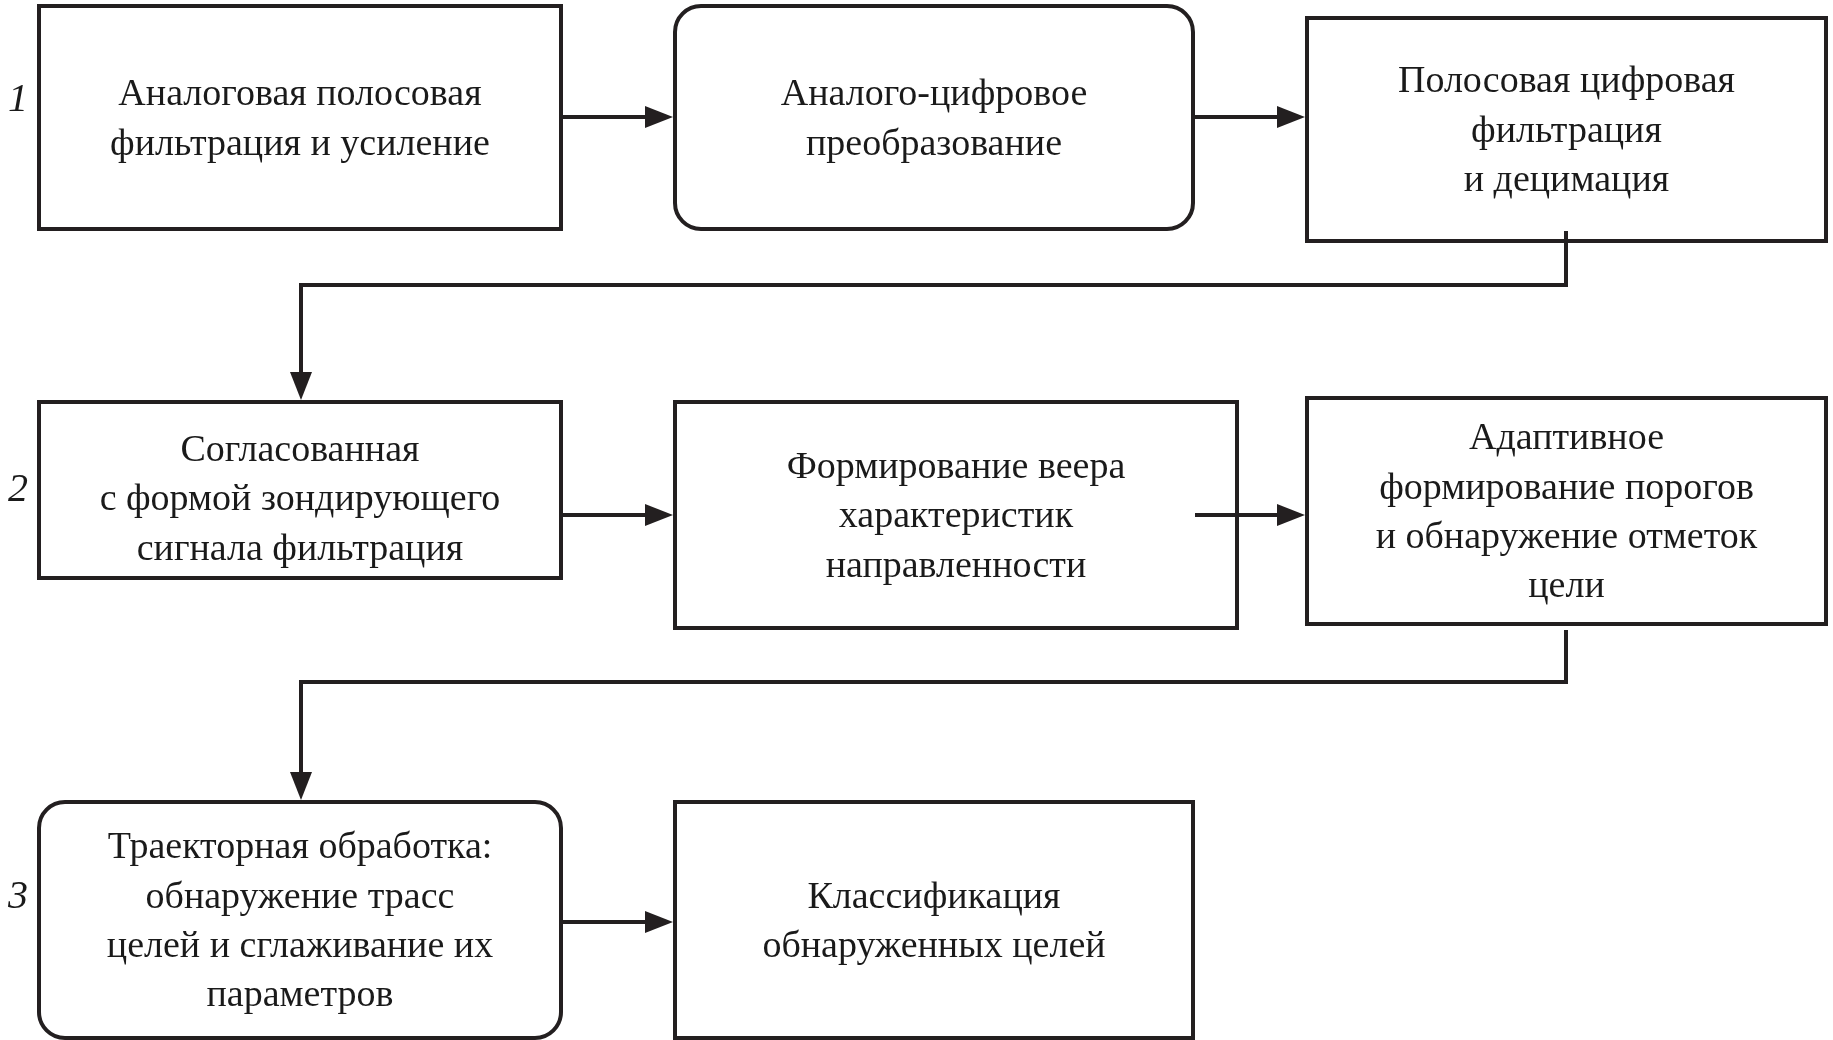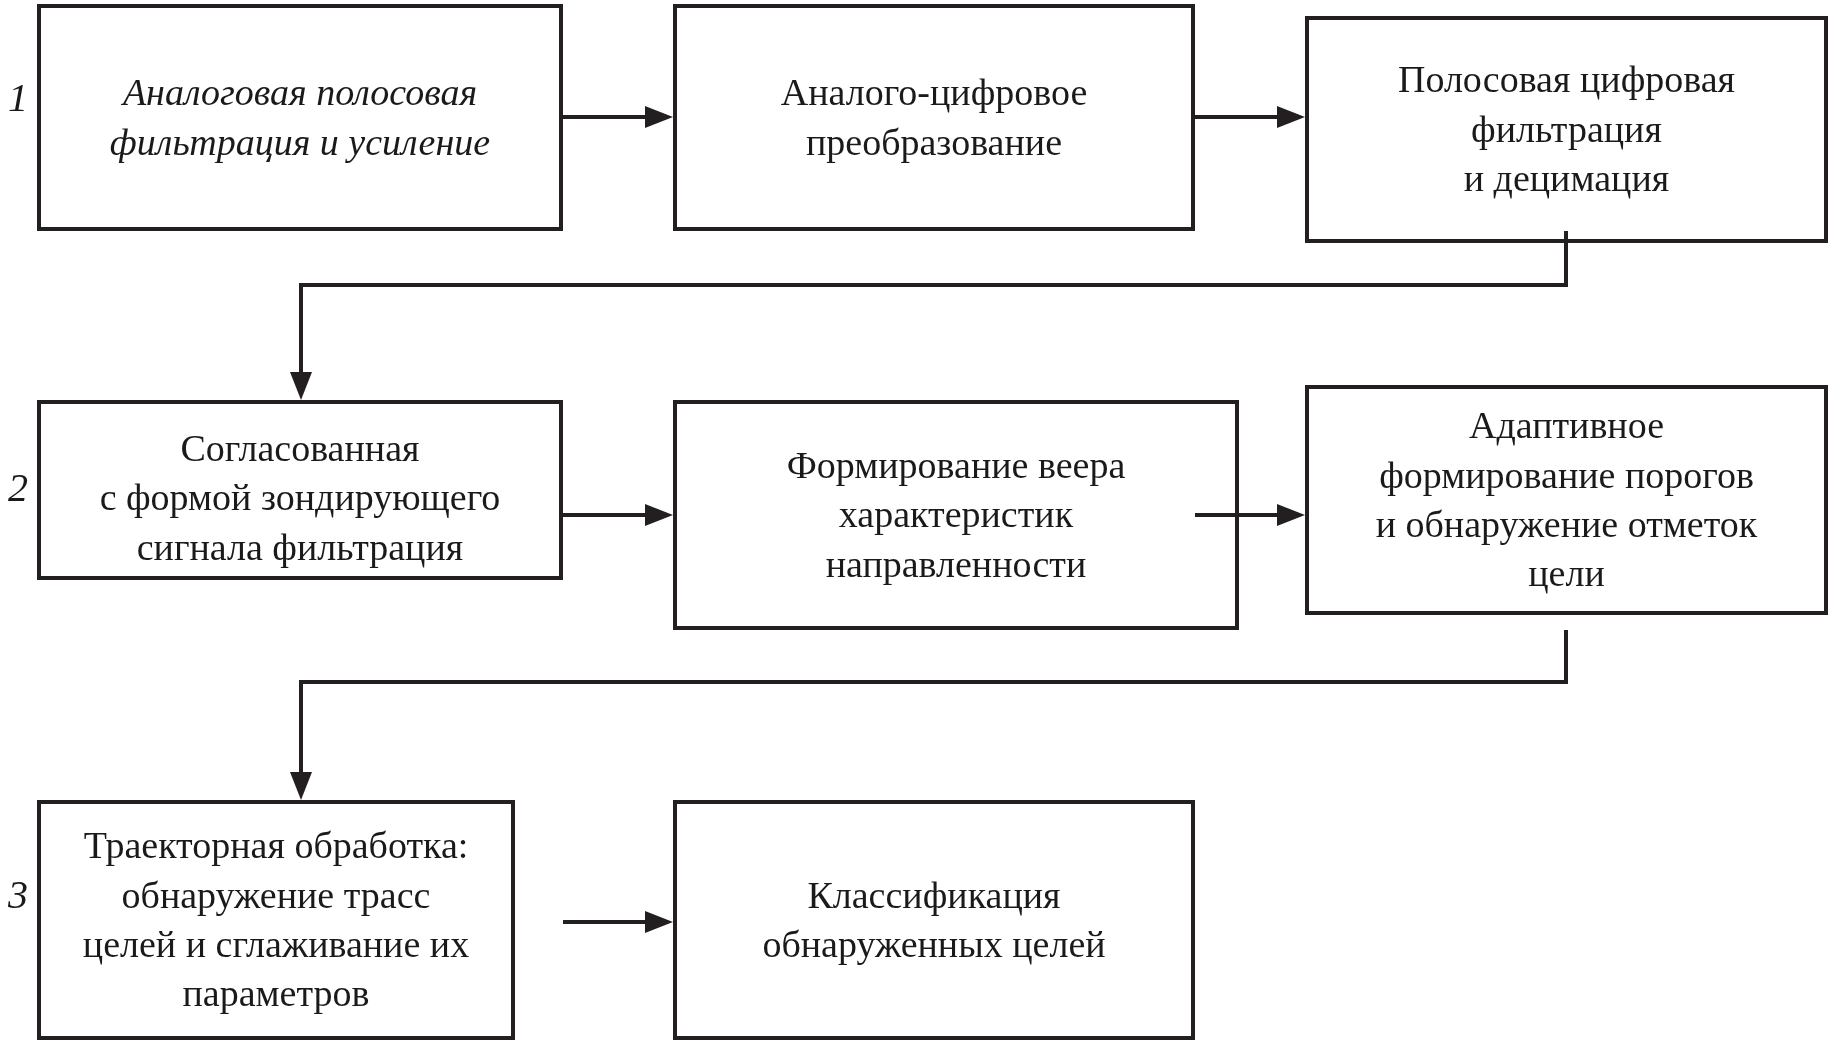--- a/index.html
+++ b/index.html
@@ -60,26 +60,26 @@
 </style>
 </head>
 <body>
 
 <div id="canvas">
 
   <div class="row-label" style="left:8px; top:78px;">1</div>
   <div class="row-label" style="left:8px; top:468px;">2</div>
   <div class="row-label" style="left:8px; top:875px;">3</div>
 
-  <div class="node" style="left:37px; top:4px; width:526px; height:227px;font-style:italic;">
+  <div class="node" style="left:37px; top:4px; width:526px; height:227px;">
     <span class="node-text">Аналоговая полосовая
 фильтрация и усиление</span>
   </div>
 
-  <div class="node" style="left:673px; top:4px; width:522px; height:227px;">
+  <div class="node" style="left:673px; top:4px; width:522px; height:227px;border-radius:28px;">
     <span class="node-text">Аналого-цифровое
 преобразование</span>
   </div>
 
   <div class="node" style="left:1305px; top:16px; width:523px; height:227px;">
     <span class="node-text">Полосовая цифровая
 фильтрация
 и децимация</span>
   </div>
 
@@ -88,28 +88,28 @@
 с формой зондирующего
 сигнала фильтрация</span>
   </div>
 
   <div class="node" style="left:673px; top:400px; width:566px; height:230px;">
     <span class="node-text">Формирование веера
 характеристик
 направленности</span>
   </div>
 
-  <div class="node" style="left:1305px; top:385px; width:523px; height:230px;">
+  <div class="node" style="left:1305px; top:396px; width:523px; height:230px;">
     <span class="node-text">Адаптивное
 формирование порогов
 и обнаружение отметок
 цели</span>
   </div>
 
-  <div class="node" style="left:37px; top:800px; width:478px; height:240px;">
+  <div class="node" style="left:37px; top:800px; width:526px; height:240px;border-radius:28px;">
     <span class="node-text">Траекторная обработка:
 обнаружение трасс
 целей и сглаживание их
 параметров</span>
   </div>
 
   <div class="node" style="left:673px; top:800px; width:522px; height:240px;">
     <span class="node-text">Классификация
 обнаруженных целей</span>
   </div>

